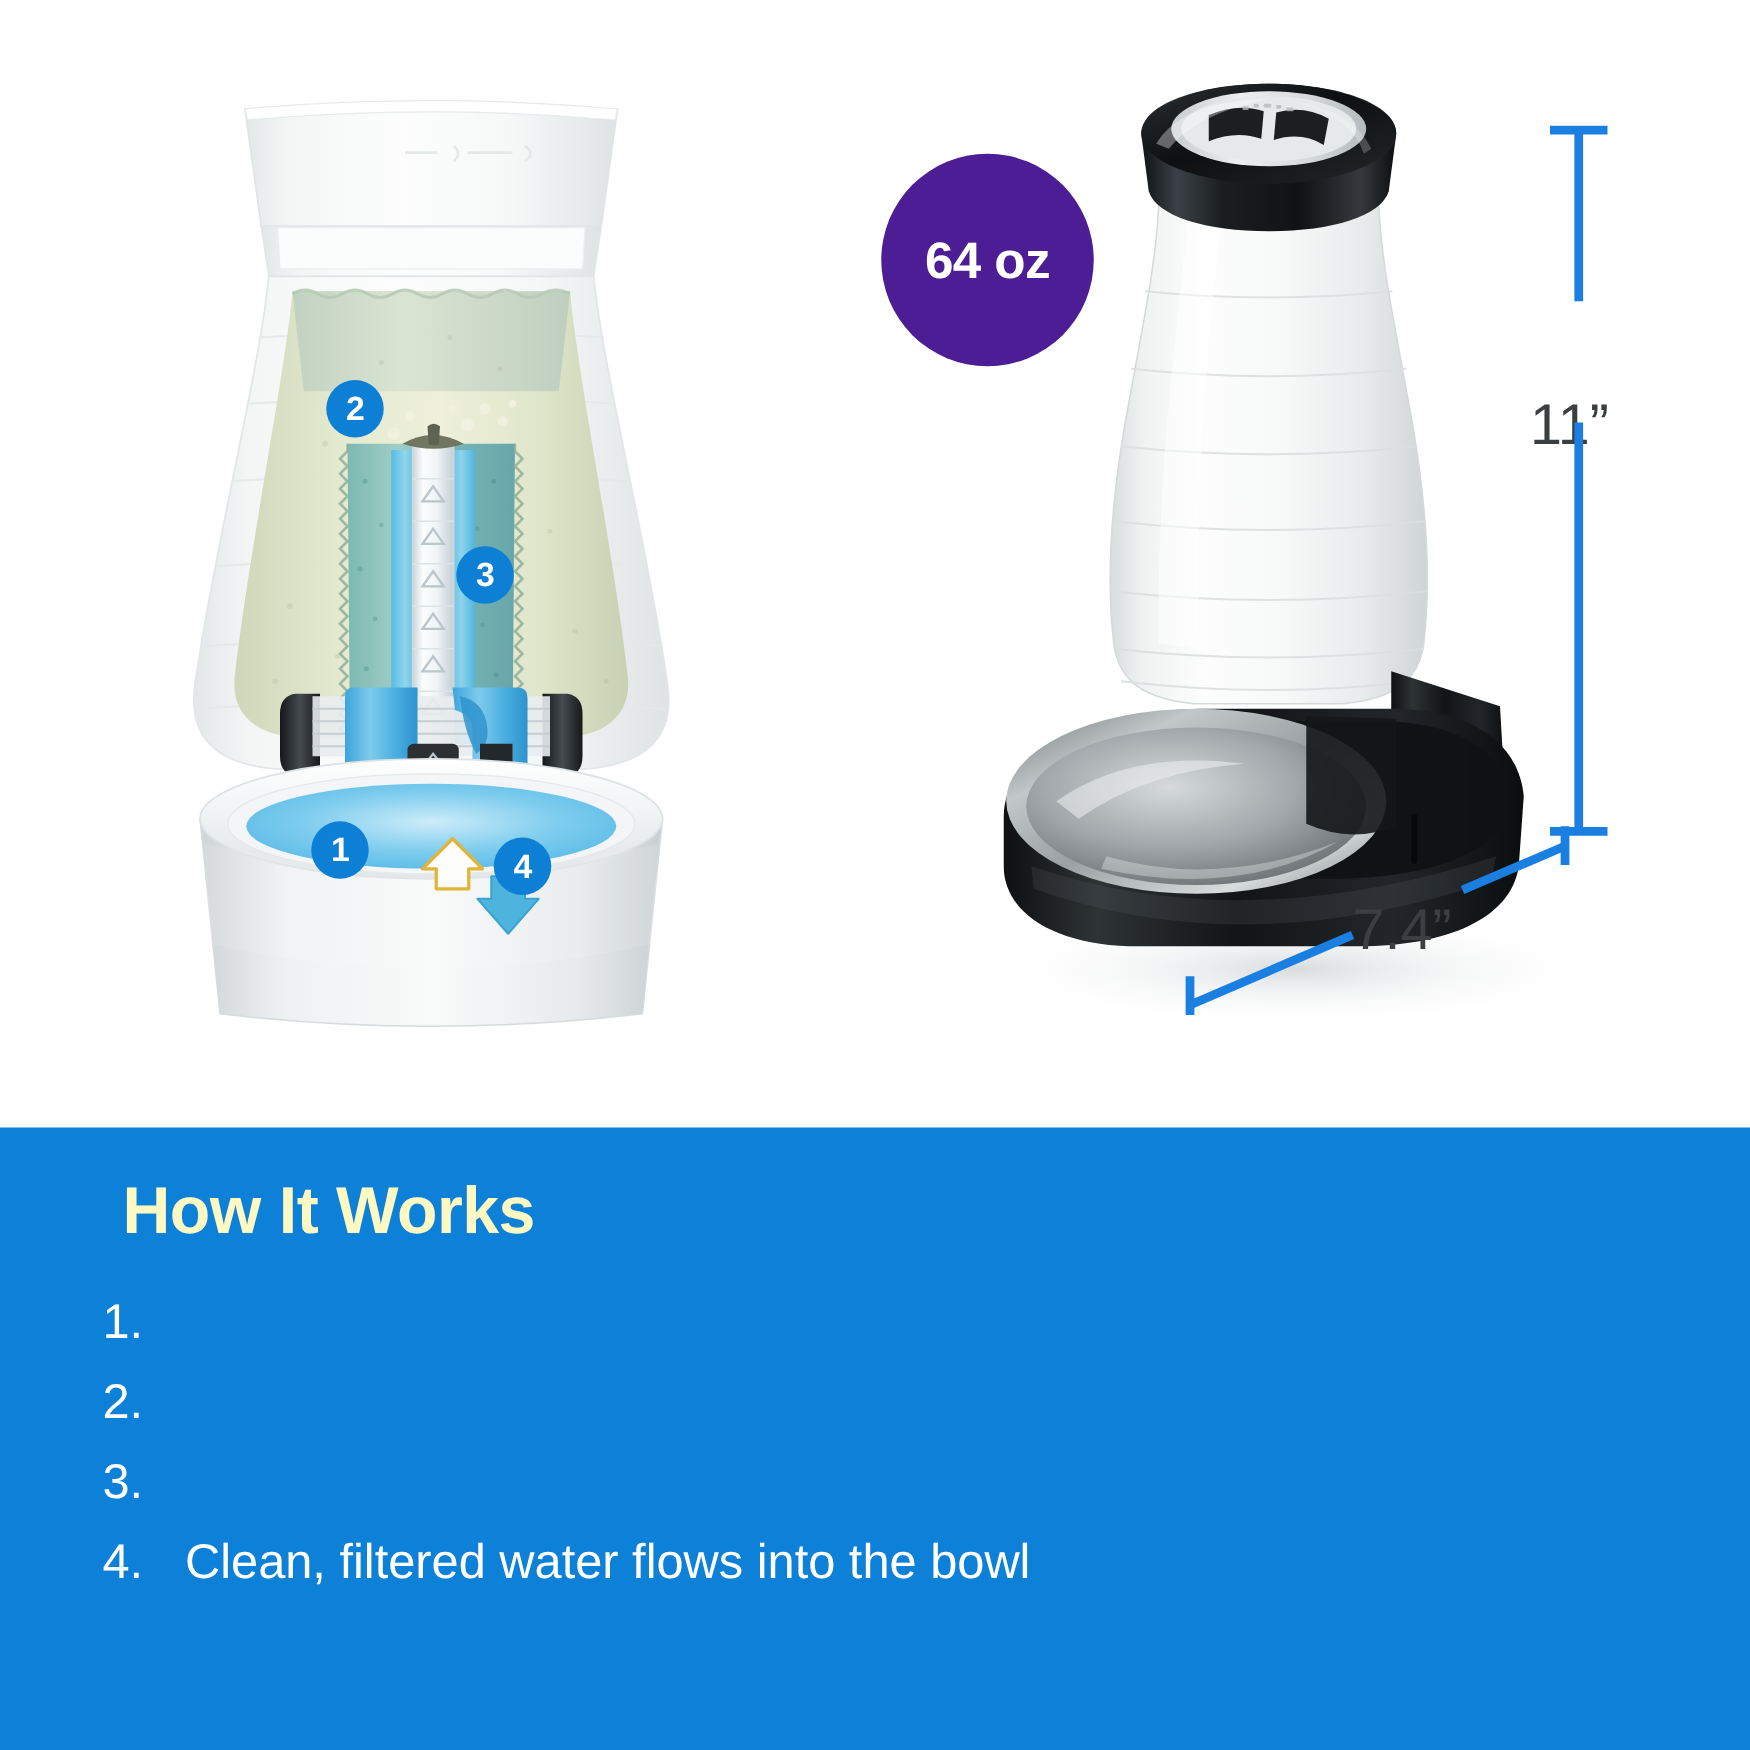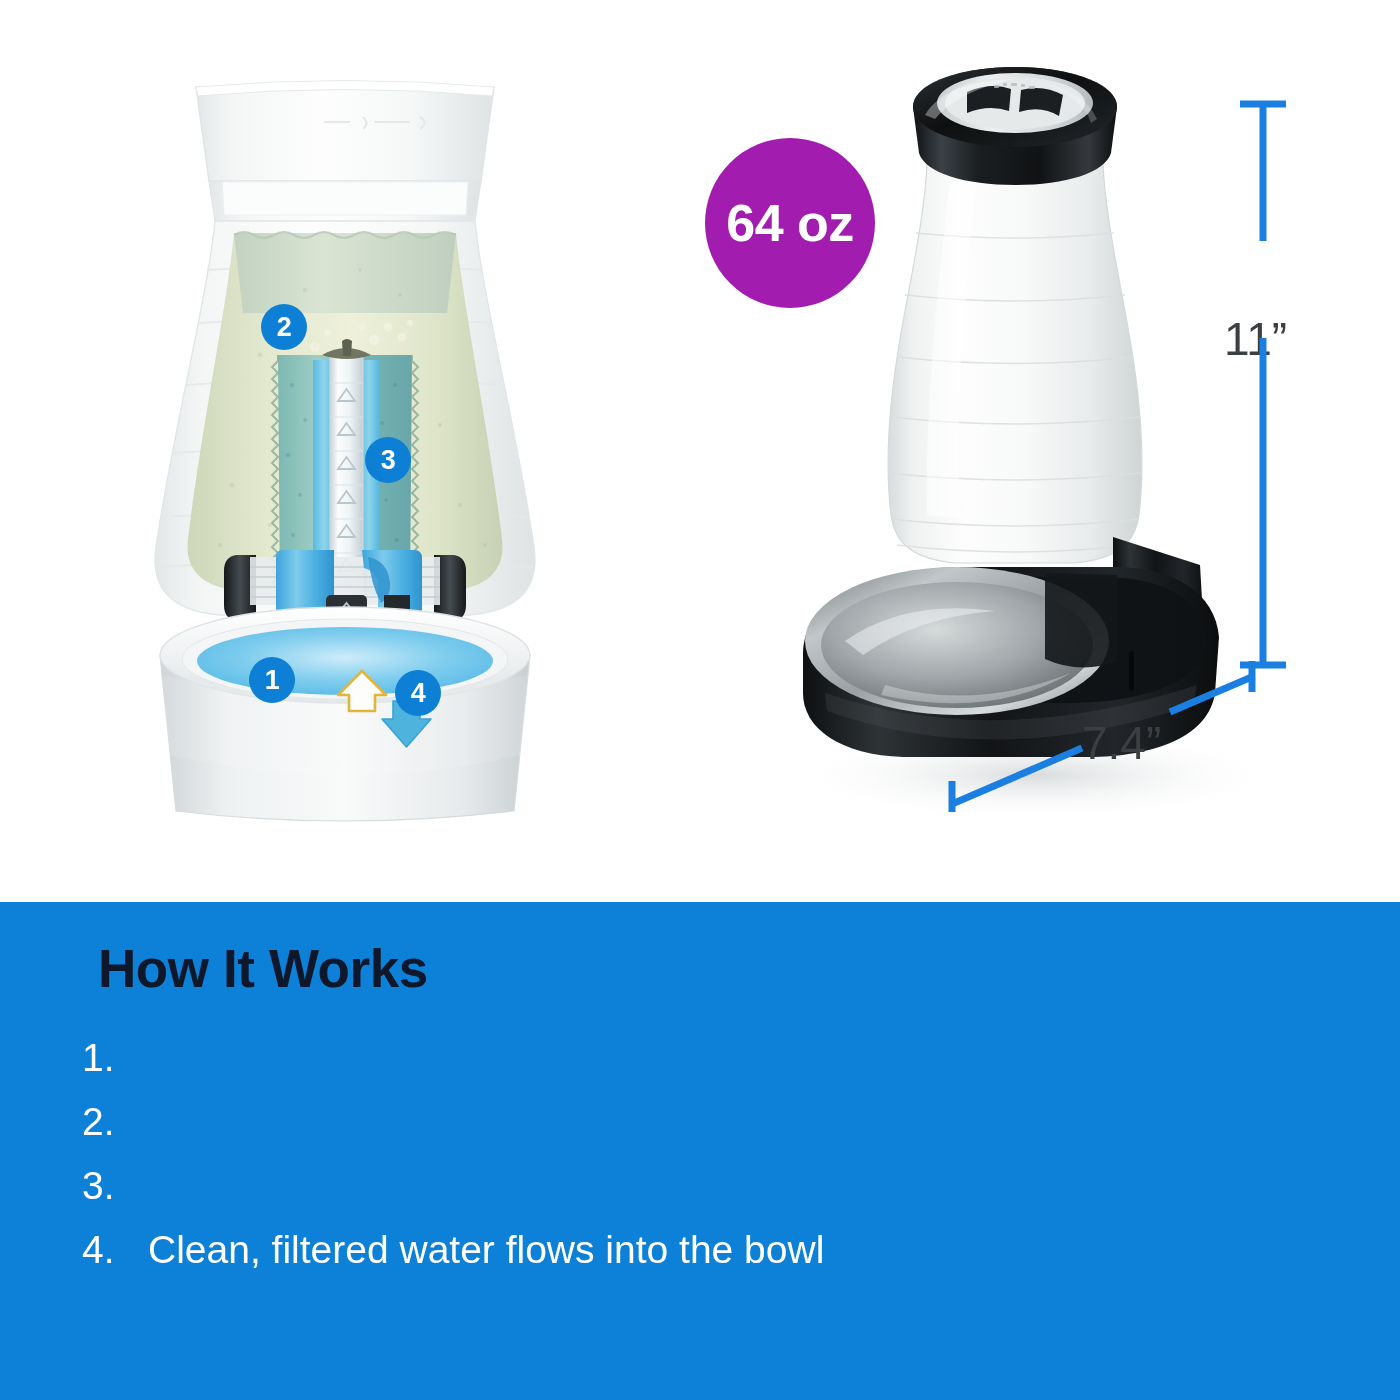--- a/index.html
+++ b/index.html
@@ -66,30 +66,30 @@
     top: 45px;
     width: 545px;
     height: 790px;
   }
   #product svg { display: block; width: 100%; height: 100%; }
 
   
   #oz-badge {
     position: absolute;
     left: 705px;
-    top: 138px;
+    top: 123px;
     width: 170px;
     height: 170px;
     border-radius: 50%;
-    background: #a21caf;
+    background: #4c1d95;
     color: #ffffff;
     display: flex;
     align-items: center;
     justify-content: center;
-    font-size: 52px;
+    font-size: 41px;
     font-weight: bold;
     letter-spacing: -0.5px;
     z-index: 8;
   }
 
   
   #dims {
     position: absolute;
     left: 0; top: 0;
     width: 1400px;
@@ -128,21 +128,21 @@
     left: 0; top: 902px;
     width: 1400px;
     height: 498px;
     background: #0d80d8;
   }
 
   #how-title {
     position: absolute;
     left: 98px;
     top: 36px;
-    color: #0f172a;
+    color: #fef9c3;
     font-size: 53px;
     font-weight: bold;
     letter-spacing: -0.4px;
   }
 
   #steps-list {
     position: absolute;
     left: 82px;
     top: 127px;
     width: 1250px;

